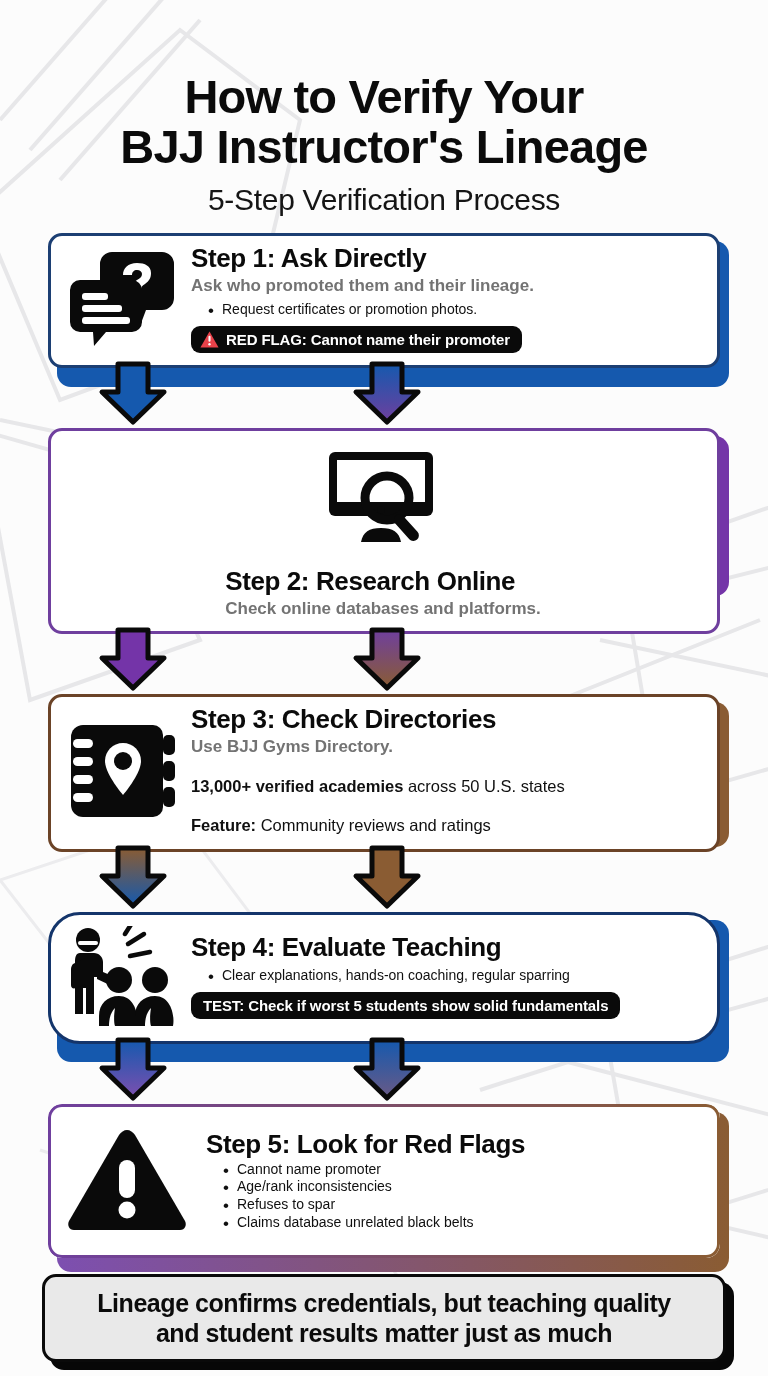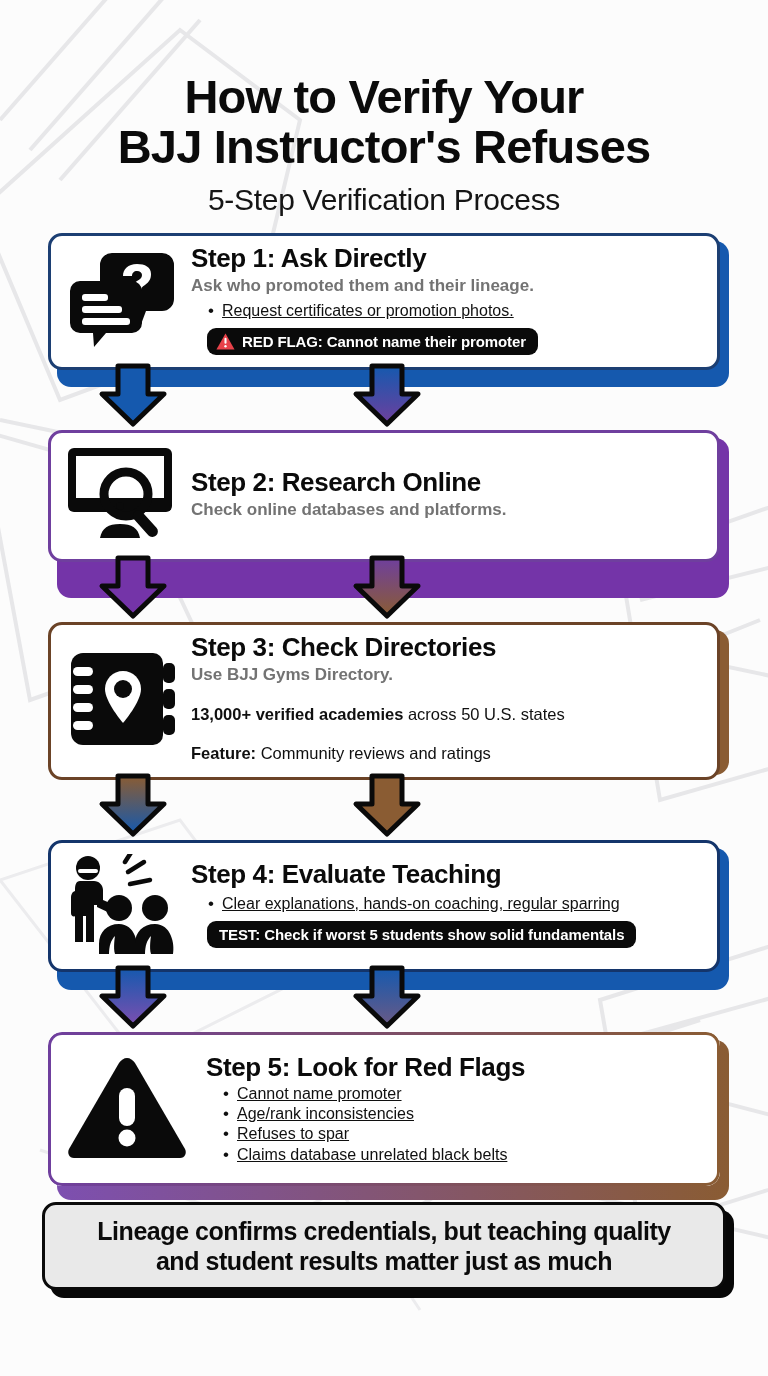--- a/index.html
+++ b/index.html
@@ -112,24 +112,23 @@
     color: #737373;
     line-height: 1.2;
   }
   .bullets {
     margin-top: 5px;
     list-style: none;
   }
   .bullets li {
     position: relative;
     padding-left: 17px;
-    font-size: 16px;
+    font-size: 14px;
     line-height: 1.27;
     color: #101010;
-    text-decoration: underline;
   }
   .bullets li::before {
     content: "•";
     position: absolute;
     left: 3px;
     top: -1px;
     font-size: 17px;
   }
   .bullets li b { font-weight: 800; }
 
@@ -149,21 +148,20 @@
     align-items: center;
     gap: 7px;
     margin-top: 7px;
     background: #0a0a0a;
     color: #ffffff;
     border-radius: 9px;
     padding: 5px 12px 5px 9px;
     font-size: 15px;
     font-weight: 800;
     letter-spacing: -0.1px;
-    margin-left: 16px;
   }
   .badge .warn-tri { flex: 0 0 auto; display: block; }
 
   
   .connector {
     position: relative;
     height: 60px;
     z-index: 4;
   }
   .connector svg {
@@ -240,21 +238,21 @@
     </g>
     <g stroke="#ececee" stroke-width="3" fill="none">
       <path d="M0 880 L180 820 L300 980 L140 1060 Z"></path>
       <path d="M200 1260 L340 1190 L420 1310"></path>
       <path d="M40 1150 L220 1210"></path>
     </g>
   </svg>
 
   <div class="header">
     <div class="title-line">How to Verify Your</div>
-    <div class="title-line">BJJ Instructor's Refuses</div>
+    <div class="title-line">BJJ Instructor's Lineage</div>
     <div class="subtitle">5-Step Verification Process</div>
   </div>
 
   <div class="steps">
 
     <div class="step-block">
       <div class="card-shadow" style="top:8px;height:146px;background:#1559ae;"></div>
       <div class="card" style="border-color:#1c3f73;">
         <div class="card-icon">
           <svg width="108" height="96" viewBox="0 0 108 96">
@@ -297,21 +295,21 @@
               <stop offset="100%" stop-color="#6f3f9e"></stop>
           </linearGradient>
         </defs>
         <path d="M118 10 h30 v28 h16 L133 68 102 38 h16 V10 z" fill="url(#g1a)" stroke="#0a0a0a" stroke-width="5" stroke-linejoin="round"></path>
         <path d="M372 10 h30 v28 h16 L387 68 356 38 h16 V10 z" fill="url(#g1b)" stroke="#0a0a0a" stroke-width="5" stroke-linejoin="round"></path>
       </svg>
     </div>
 
     <div class="step-block">
       <div class="card-shadow" style="top:8px;height:160px;background:#7434a8;"></div>
-      <div class="card" style="border-color:#6f3f9e;">
+      <div class="card" style="border-color:#6f3f9e;flex-direction:column;">
         <div class="card-icon">
           <svg width="112" height="104" viewBox="0 0 112 104">
             <path fill="#0a0a0a" d="M8 6h92a6 6 0 0 1 6 6v52a6 6 0 0 1-6 6H8a6 6 0 0 1-6-6V12a6 6 0 0 1 6-6z"></path>
             <rect fill="#fff" x="10" y="14" width="88" height="42"></rect>
             <circle fill="#0a0a0a" cx="54" cy="64" r="4"></circle>
             <path fill="#0a0a0a" d="M34 96c2-10 8-14 20-14s18 4 20 14z"></path>
             <circle cx="60" cy="52" r="22" fill="none" stroke="#0a0a0a" stroke-width="9"></circle>
             <circle cx="60" cy="52" r="22" fill="#fff" opacity="0"></circle>
             <rect fill="#0a0a0a" x="74" y="66" width="11" height="32" rx="5.5" transform="rotate(-42 79 82)"></rect>
           </svg>
@@ -379,21 +377,21 @@
               <stop offset="100%" stop-color="#8a5c33"></stop>
           </linearGradient>
         </defs>
         <path d="M118 10 h30 v28 h16 L133 68 102 38 h16 V10 z" fill="url(#g3a)" stroke="#0a0a0a" stroke-width="5" stroke-linejoin="round"></path>
         <path d="M372 10 h30 v28 h16 L387 68 356 38 h16 V10 z" fill="url(#g3b)" stroke="#0a0a0a" stroke-width="5" stroke-linejoin="round"></path>
       </svg>
     </div>
 
     <div class="step-block">
       <div class="card-shadow" style="top:8px;height:142px;background:#1559ae;"></div>
-      <div class="card" style="border-color:#14356b;">
+      <div class="card" style="border-color:#14356b;border-radius:32px;">
         <div class="card-icon">
           <svg width="112" height="100" viewBox="0 0 112 100">
             <circle fill="#0a0a0a" cx="22" cy="14" r="12"></circle>
             <rect fill="#fff" x="12" y="15" width="20" height="4" rx="2"></rect>
             <path fill="#0a0a0a" d="M14 27h14c5 0 9 4 9 9v10l14 6-3 9-17-8v-2h-3v37h-8V62h-3v26h-8V36c0-5 1-9 5-9z"></path>
             <path fill="#0a0a0a" d="M7 38l12-6v26l-9 4c-3 1-5 0-5-3V43c0-2 1-4 2-5z"></path>
             <g stroke="#0a0a0a" stroke-width="4.5" stroke-linecap="round">
               <path d="M62 18 L78 8"></path>
               <path d="M64 30 L84 26"></path>
               <path d="M59 8 L66 -3"></path>

